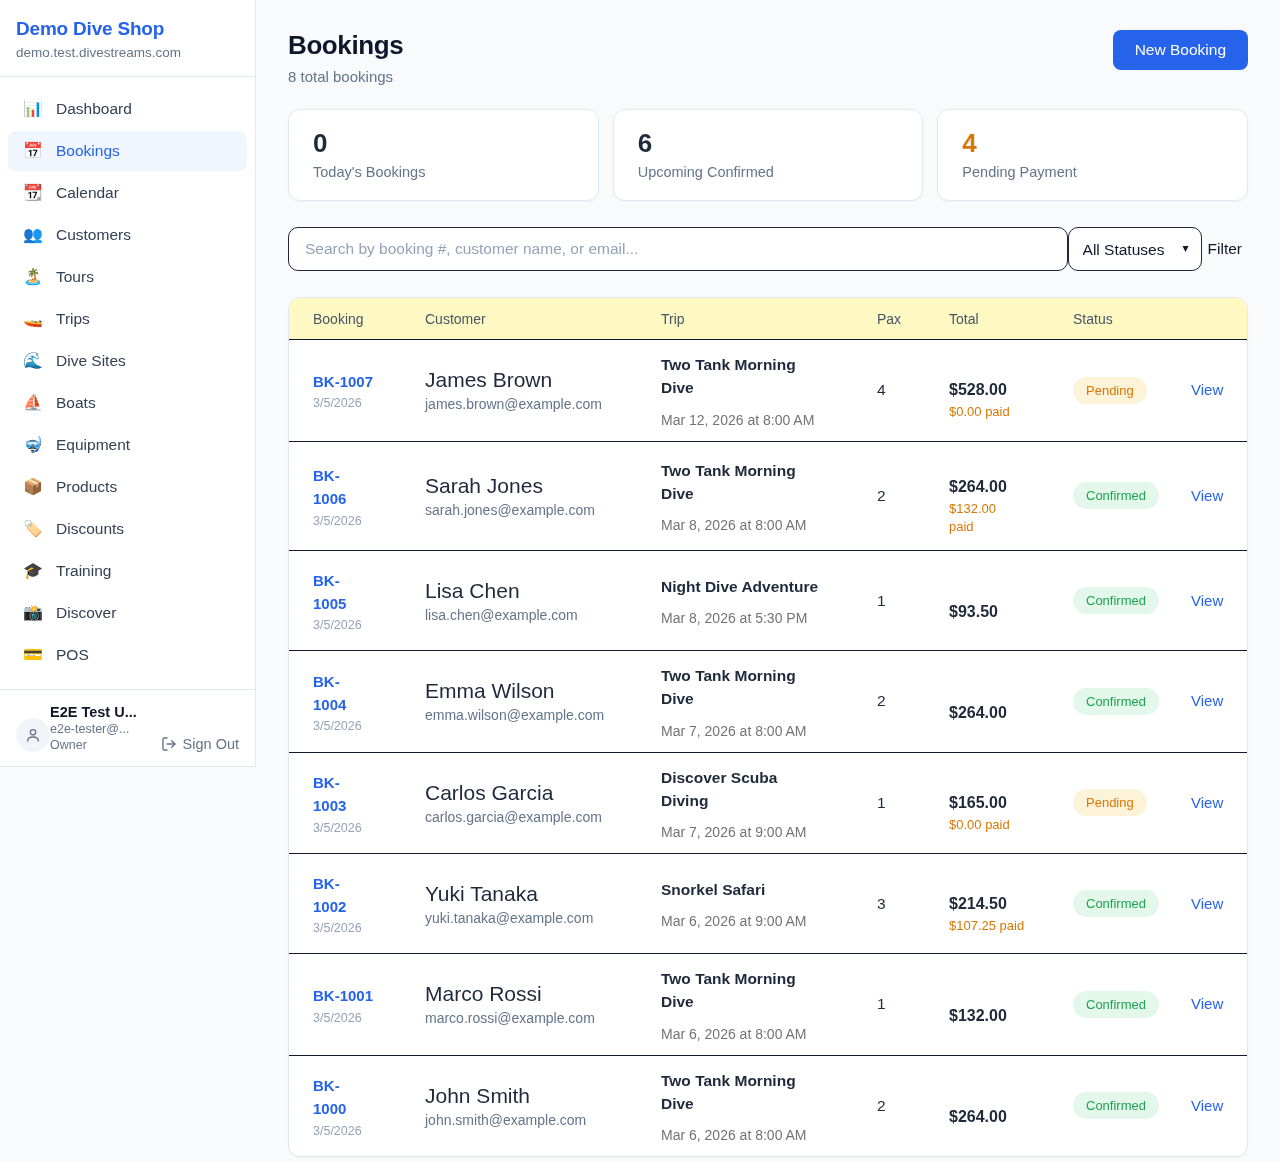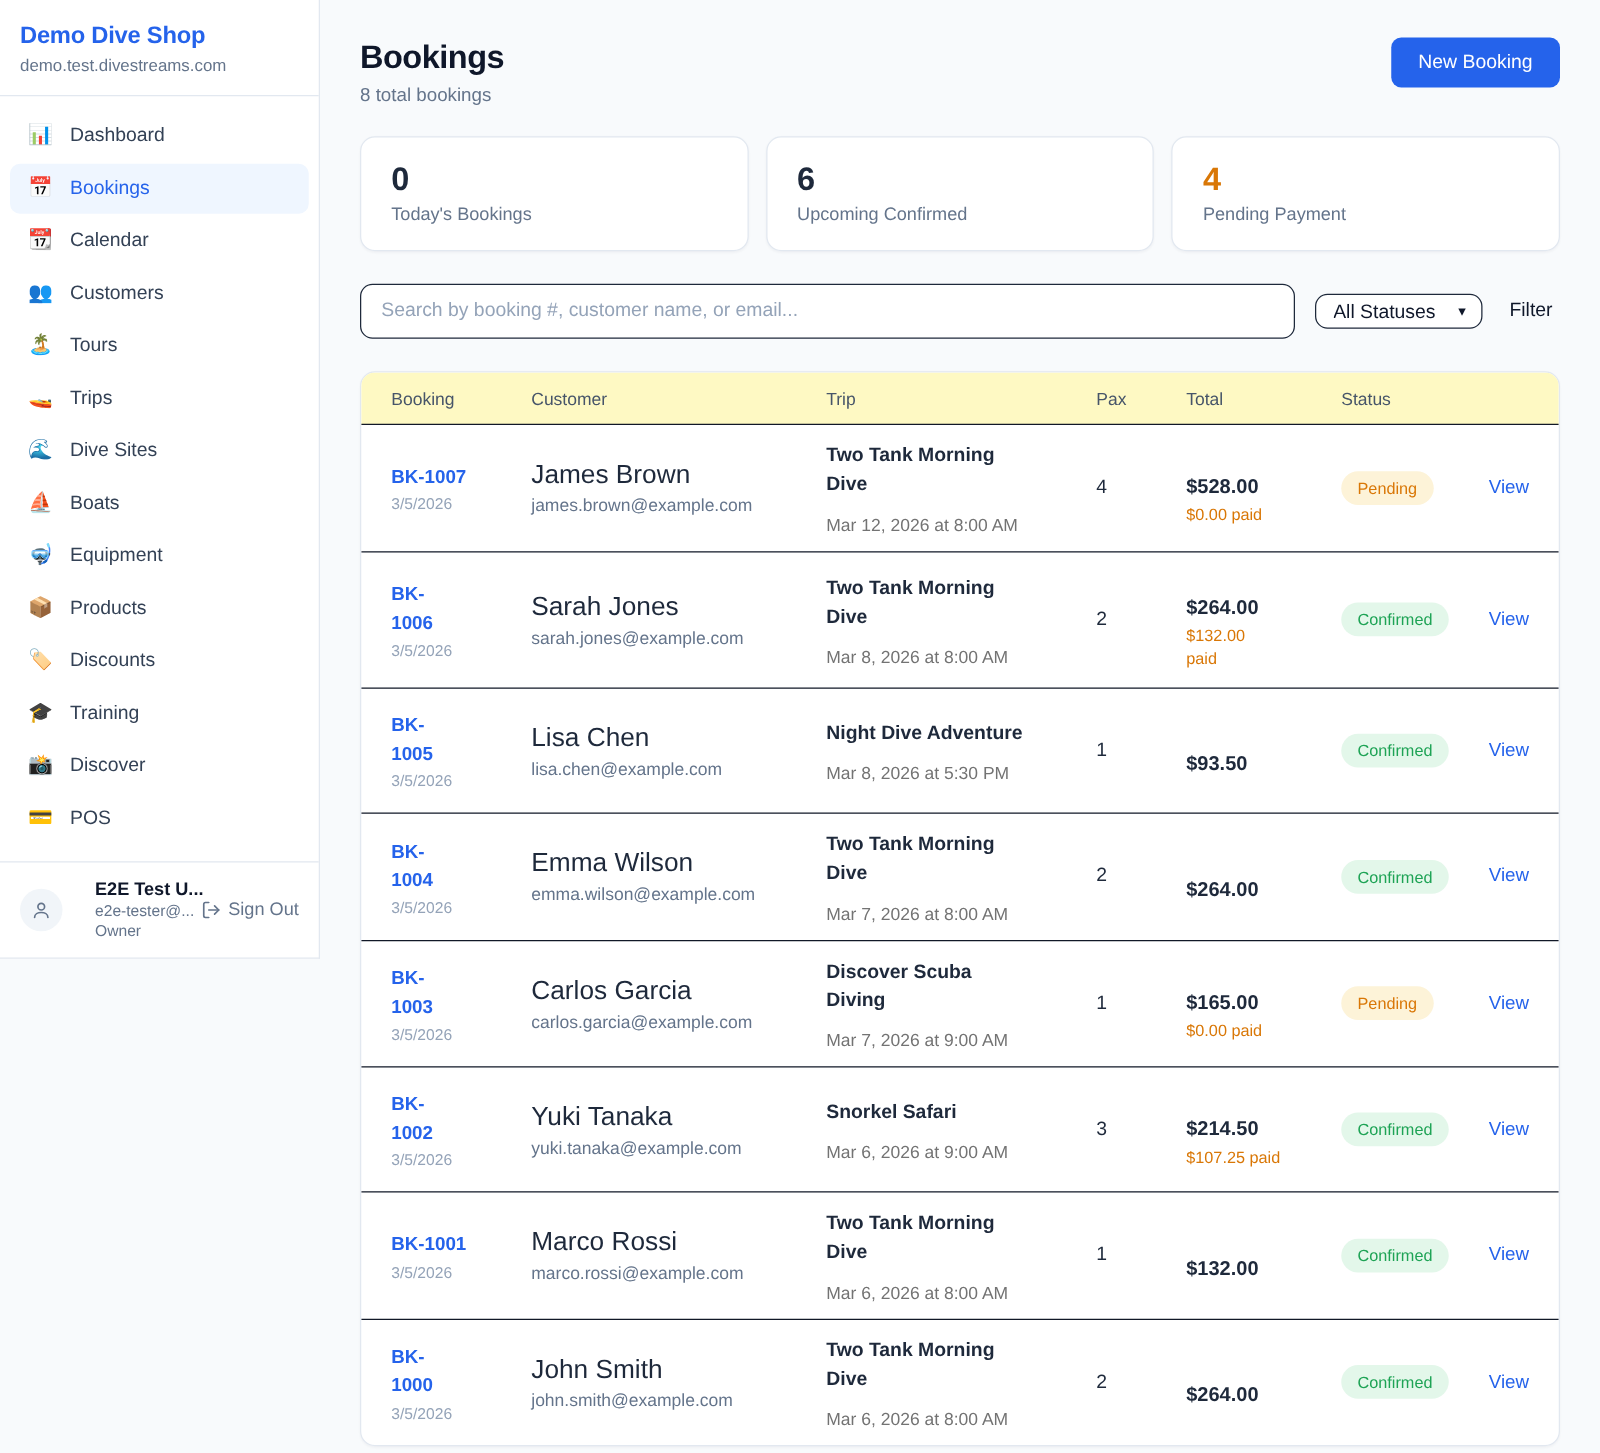--- a/index.html
+++ b/index.html
@@ -43,21 +43,21 @@
     color: #334155;
     font-size: 15.5px;
     cursor: pointer;
     margin-bottom: 2px;
   }
   .nav-item.active { background: #eff6ff; color: var(--brand); }
   .nav-icon { width: 22px; font-size: 16px; text-align: center; line-height: 1; }
   .user-block {
     border-top: 1px solid var(--border-light);
     padding: 14px 16px;
-    display: flex; align-items: center; gap: 26px;
+    display: flex; align-items: flex-end; gap: 0;
   }
   .avatar {
     width: 34px; height: 34px; min-width: 34px;
     border-radius: 50%;
     background: #f1f5f9;
     display: flex; align-items: center; justify-content: center;
   }
   .user-meta { flex: 1; min-width: 0; }
   .user-name { font-size: 14.5px; font-weight: bold; color: #0f172a; white-space: nowrap; }
   .user-email, .user-role { font-size: 12.5px; color: #64748b; margin-top: 2px; white-space: nowrap; }
@@ -78,29 +78,29 @@
   }
 
   .stats-row { display: grid; grid-template-columns: repeat(3, 1fr); gap: 14px; margin-top: 24px; }
   .stat-card {
     background: #fff; border: 1px solid var(--border-light); border-radius: 12px;
     padding: 18px 24px 20px; box-shadow: 0 1px 2px rgba(15,23,42,.04);
   }
   .stat-value { font-size: 26px; font-weight: 800; color: #1e293b; }
   .stat-label { margin-top: 5px; font-size: 14.5px; color: #64748b; }
 
-  .filter-row { display: flex; align-items: center; gap: 16px; margin-top: 26px; }
+  .filter-row { display: flex; align-items: center; margin-top: 26px; }
   .search-input {
     flex: 1; height: 44px; border: 1.5px solid #1e293b; border-radius: 10px;
     padding: 0 16px; font-size: 15.5px; font-family: inherit; color: #0f172a; background: #fff;
   }
   .search-input::placeholder { color: #94a3b8; }
   .select-wrap { position: relative; }
   .status-select {
-    height: 28px; border: 1.5px solid #1e293b; border-radius: 10px;
+    height: 44px; border: 1.5px solid #1e293b; border-radius: 10px;
     background: #fff; font-family: inherit; font-size: 15.5px; color: #0f172a;
     padding: 0 36px 0 14px; appearance: none; -webkit-appearance: none; cursor: pointer;
   }
   .select-chevron {
     position: absolute; right: 13px; top: 50%; transform: translateY(-54%);
     font-size: 12px; color: #0f172a; pointer-events: none;
   }
   .filter-label { font-size: 15.5px; color: #0f172a; background: none; border: none; font-family: inherit; cursor: pointer; padding: 0 6px; }
 
   

